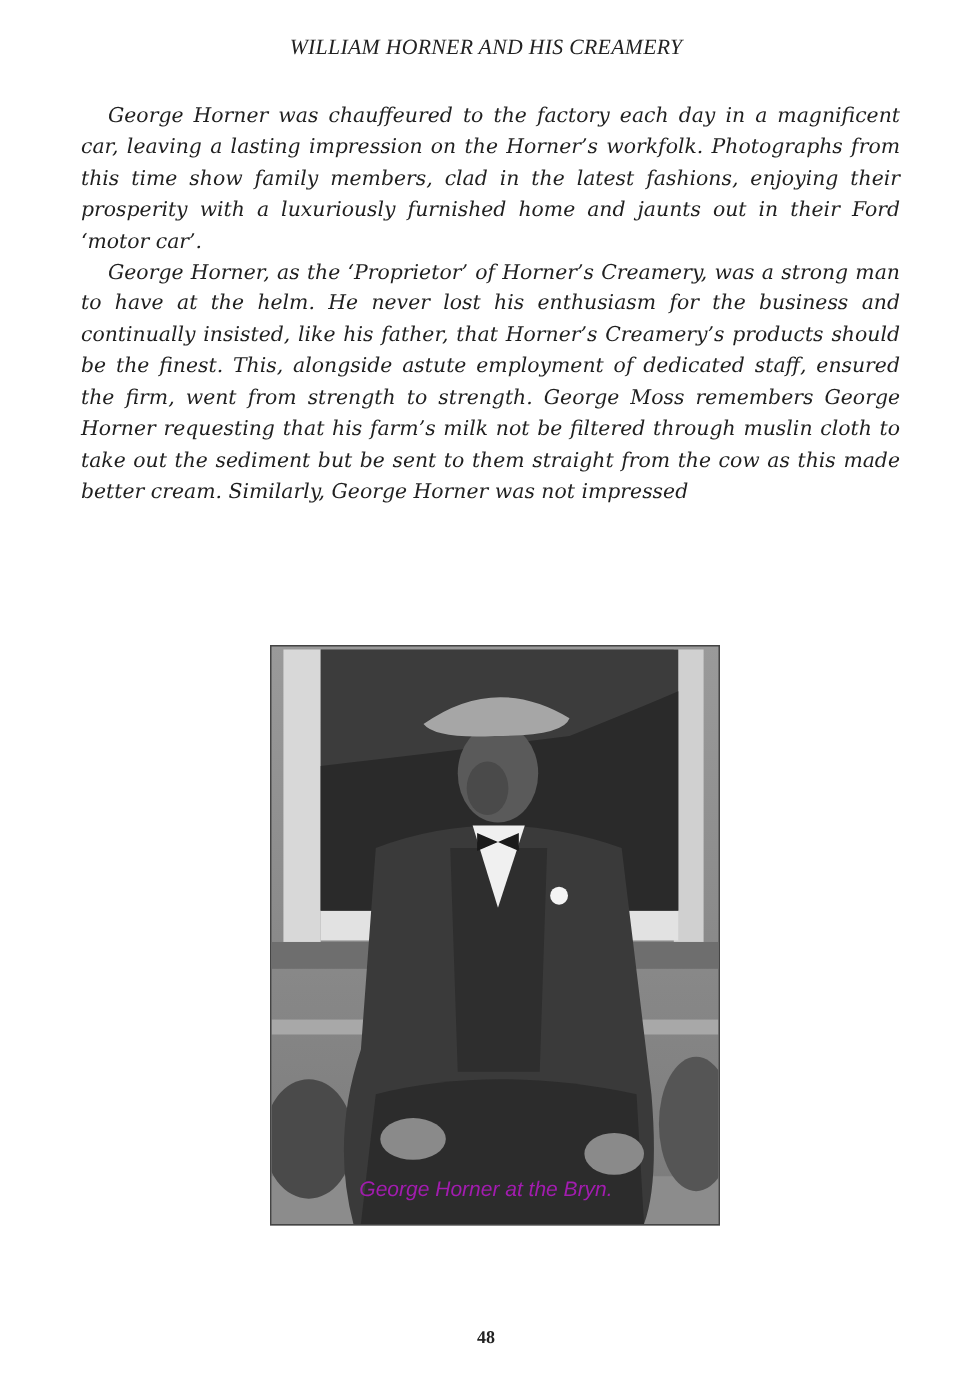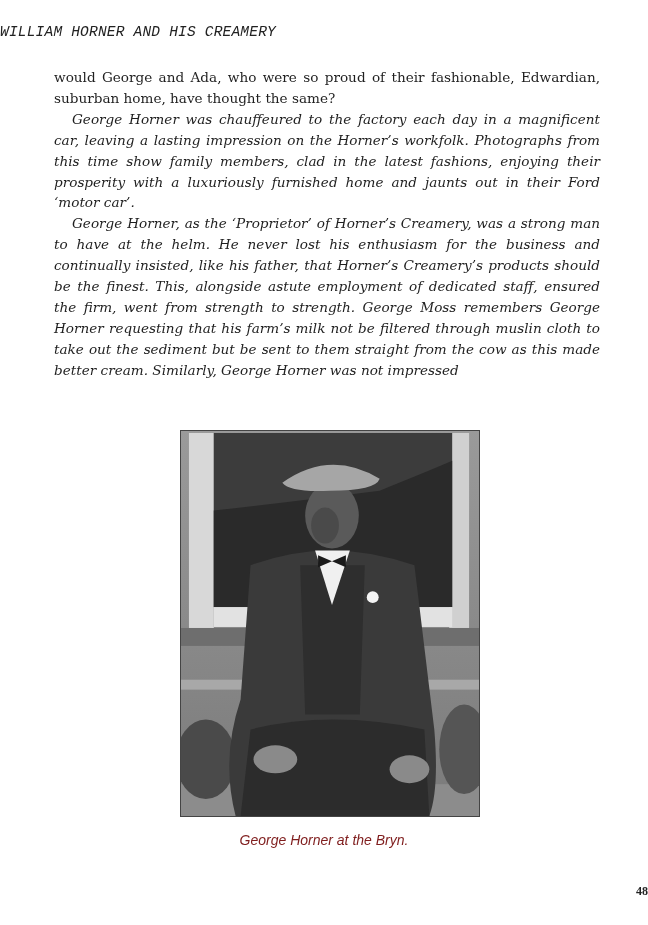--- a/index.html
+++ b/index.html
@@ -1,52 +1,51 @@
 <!DOCTYPE html>
 <html><head>
   <meta charset="utf-8">
   <style>
     html, body { margin: 0; padding: 0; }
     body {
       width: 648px; height: 925px; background: #ffffff; position: relative; overflow: hidden;
       font-family: "DejaVu Serif", "Liberation Serif", serif; color: #1a1a1a;
     }
     .running-head {
-      position: absolute; top: 24px; left: 0; width: 648px; text-align: left;
-      font-family: Liberation Mono, monospace; font-style: italic; font-size: 14.5px; letter-spacing: 0.2px; color: #222;
+      position: absolute; top: 24px; left: 0; width: 648px; text-align: center;
+      font-family: Liberation Serif, serif; font-style: italic; font-size: 14.5px; letter-spacing: 0.2px; color: #222;
     }
     .body-text {
       position: absolute; top: 67px; left: 54px; width: 546px;
       font-family: "DejaVu Serif", serif; font-size: 13.6px; line-height: 20.9px; color: #1f1f1f;
       text-align: justify;
     }
     .body-text p { margin: 0; }
     .body-text p.indent { text-indent: 18px; font-style: italic; }
     .figure {
       position: absolute; left: 180px; top: 430px; width: 300px; height: 387px;
       border: 1px solid #444; box-sizing: border-box; overflow: hidden;
       background: #8a8a8a;
     }
     .figure svg { display: block; width: 100%; height: 100%; }
     .caption {
-      position: absolute; top: 832px; left: 0; width: 648px; text-align: center;
-      font-family: "Liberation Sans", sans-serif; font-style: italic; font-size: 14px; color: #7f1d1d;
+      position: absolute; top: 784px; left: 0; width: 648px; text-align: center;
+      font-family: "Liberation Sans", sans-serif; font-style: italic; font-size: 14px; color: #a21caf;
     }
     .page-number {
-      position: absolute; top: 884px; left: 0; width: 648px; text-align: right;
+      position: absolute; top: 884px; left: 0; width: 648px; text-align: center;
       font-family: "Liberation Serif", serif; font-weight: bold; font-size: 12px; color: #222;
     }
   </style>
 </head>
 <body>
 
 <div class="running-head">WILLIAM HORNER AND HIS CREAMERY</div>
 
 <div class="body-text">
-  <p>would George and Ada, who were so proud of their fashionable, Edwardian, suburban home, have thought the same?</p>
   <p class="indent">George Horner was chauffeured to the factory each day in a magnificent car, leaving a lasting impression on the Horner’s workfolk. Photographs from this time show family members, clad in the latest fashions, enjoying their prosperity with a luxuriously furnished home and jaunts out in their Ford ‘motor car’.</p>
   <p class="indent">George Horner, as the ‘Proprietor’ of Horner’s Creamery, was a strong man to have at the helm. He never lost his enthusiasm for the business and continually insisted, like his father, that Horner’s Creamery’s products should be the finest. This, alongside astute employment of dedicated staff, ensured the firm, went from strength to strength. George Moss remembers George Horner requesting that his farm’s milk not be filtered through muslin cloth to take out the sediment but be sent to them straight from the cow as this made better cream. Similarly, George Horner was not impressed</p>
 </div>
 
 <div class="figure">
   <svg viewBox="0 0 300 387" preserveAspectRatio="none">
     <defs>
       <linearGradient id="bg" x1="0" y1="0" x2="0" y2="1">
         <stop offset="0" stop-color="#9a9a9a"></stop>
         <stop offset="1" stop-color="#7a7a7a"></stop>

